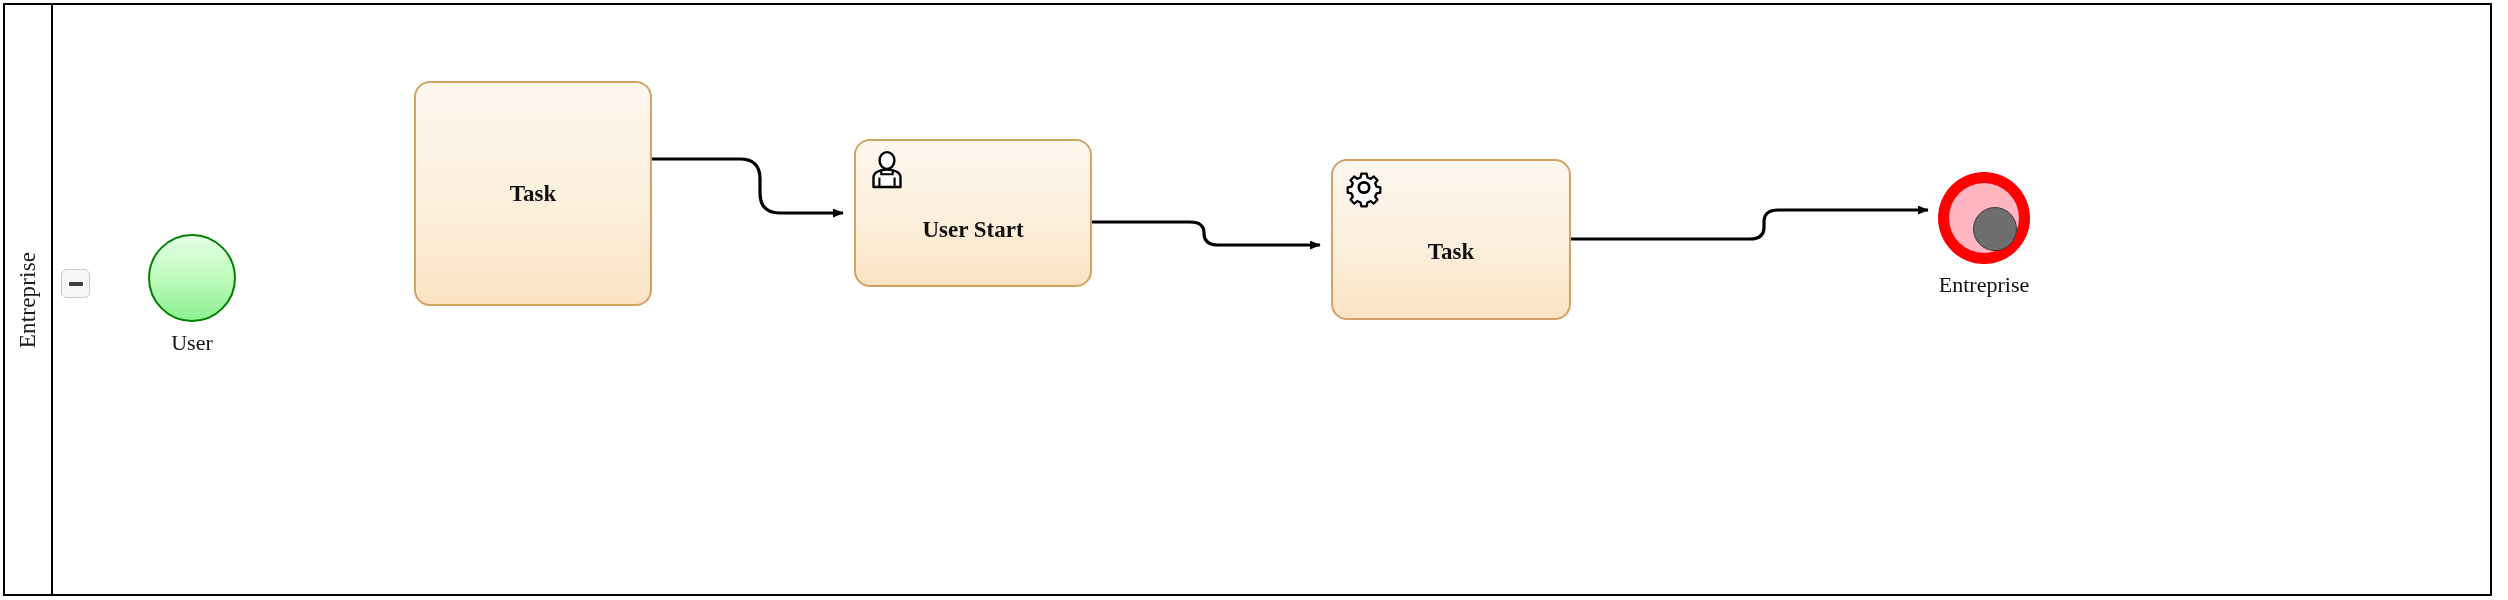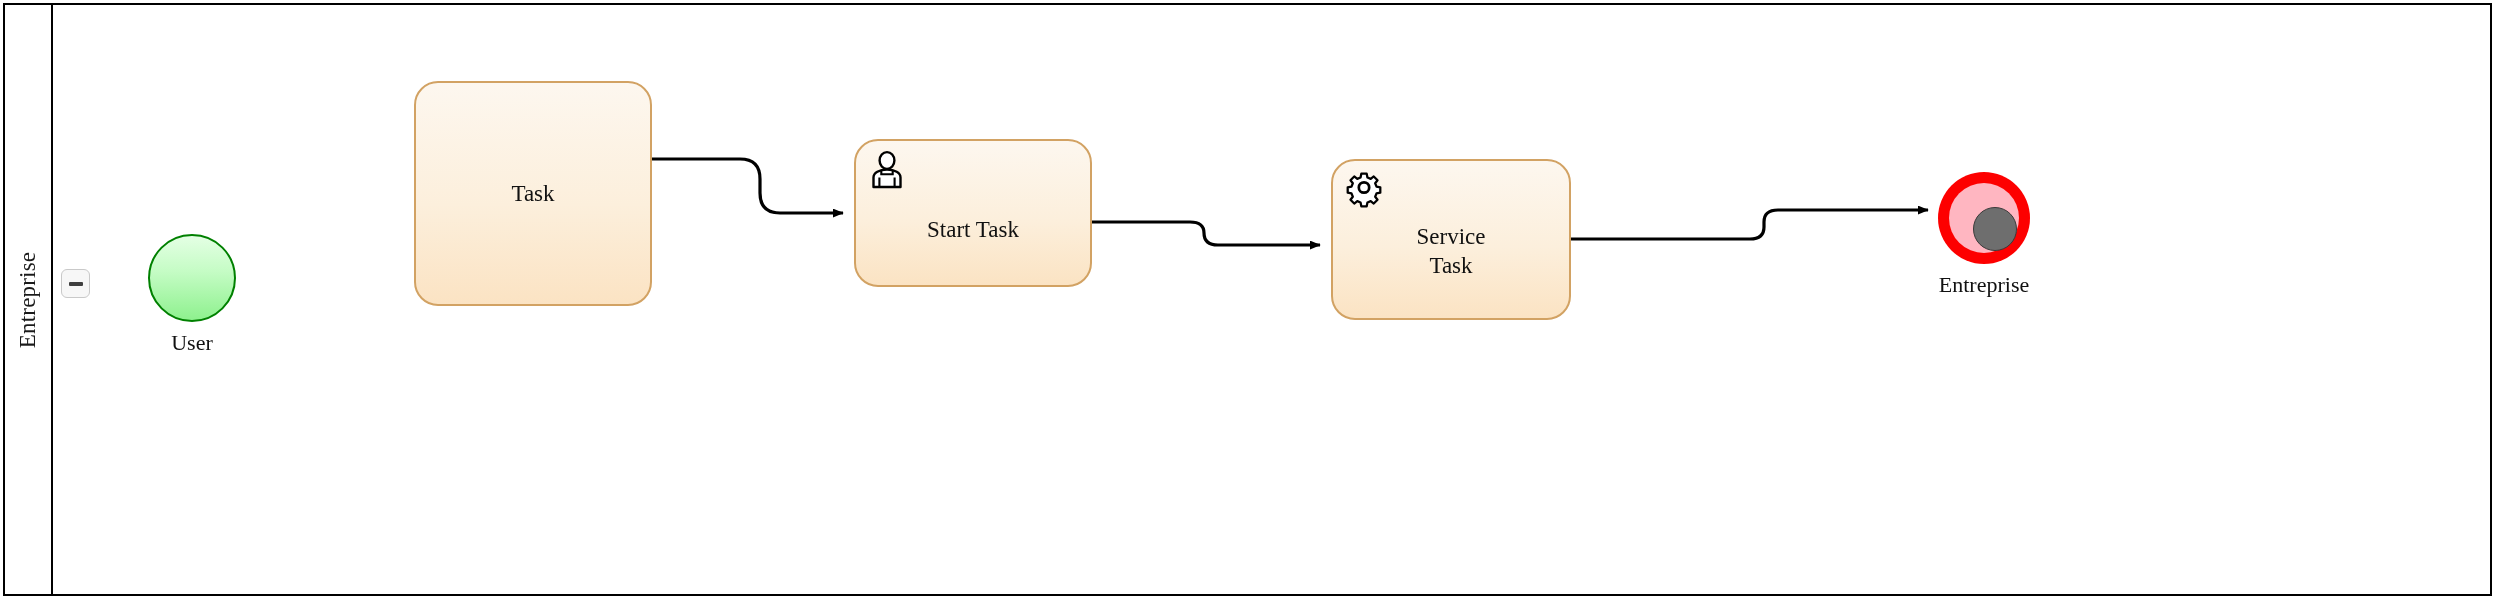--- a/index.html
+++ b/index.html
@@ -133,22 +133,23 @@
     white-space: nowrap;
   }
   .start-label { left: 100px; top: 330px; width: 184px; }
   .end-label   { left: 1894px; top: 272px; width: 180px; }
 
   
   .task {
     position: absolute;
     box-sizing: border-box;
     border: 2px solid #d2a263;
-    border-radius: 24px;
+    border-radius: 16px;
     background: linear-gradient(180deg, #fdf7ef 0%, #fcefdc 55%, #fbe3c3 100%);
+    font-weight: bold;
   }
   .task-label {
     position: absolute;
     left: 0;
     width: 100%;
     top: 50%;
     transform: translateY(-50%);
     text-align: center;
     font-size: 23px;
     line-height: 1.25;
@@ -226,42 +227,41 @@
 
       <ellipse cx="20" cy="10.5" rx="7.4" ry="8.4" fill="#ffffff" stroke="#000000" stroke-width="2.4"></ellipse>
 
       <path d="M6.5,37 L6.5,27.5 C6.5,22.6 12.2,19.6 20,19.6
                C27.8,19.6 33.5,22.6 33.5,27.5 L33.5,37 Z" fill="#ffffff" stroke="#000000" stroke-width="2.4" stroke-linejoin="round"></path>
 
       <path d="M14.3,20.6 L14.3,24.2 L25.7,24.2 L25.7,20.6" fill="none" stroke="#000000" stroke-width="2.1"></path>
 
       <path d="M12.4,27.6 L12.4,37 M27.6,27.6 L27.6,37" fill="none" stroke="#000000" stroke-width="2.1"></path>
     </svg>
-    <div class="task-label">Start Task</div>
+    <div class="task-label">User Start</div>
   </div>
 
   <div class="task" id="task-service">
     <svg class="task-icon" viewBox="0 0 40 40" xmlns="http://www.w3.org/2000/svg">
       <g transform="translate(20,20)">
 
         <path d="M-3.2,-16.4 L3.2,-16.4 L4.1,-11.9
                  L8.0,-10.3 L11.6,-13.1 L16.1,-8.6 L13.3,-5.0
                  L14.9,-1.1 L19.4,-0.2 L19.4,6.2 L14.9,7.1
                  L13.3,11.0 L16.1,14.6 L11.6,19.1 L8.0,16.3
                  L4.1,17.9 L3.2,22.4 L-3.2,22.4 L-4.1,17.9
                  L-8.0,16.3 L-11.6,19.1 L-16.1,14.6 L-13.3,11.0
                  L-14.9,7.1 L-19.4,6.2 L-19.4,-0.2 L-14.9,-1.1
                  L-13.3,-5.0 L-16.1,-8.6 L-11.6,-13.1 L-8.0,-10.3
                  L-4.1,-11.9 Z" transform="scale(0.84) translate(0,-3)" fill="#ffffff" stroke="#000000" stroke-width="2.7" stroke-linejoin="round"></path>
 
         <circle cx="0" cy="-2.5" r="5.2" fill="#ffffff" stroke="#000000" stroke-width="2.7"></circle>
       </g>
     </svg>
     <div class="task-label">
-      <div>Service</div>
       <div>Task</div>
     </div>
   </div>
 
   <div class="end-outer">
     <div class="end-mid">
       <div class="end-core"></div>
     </div>
   </div>
   <div class="event-label end-label">Entreprise</div>

